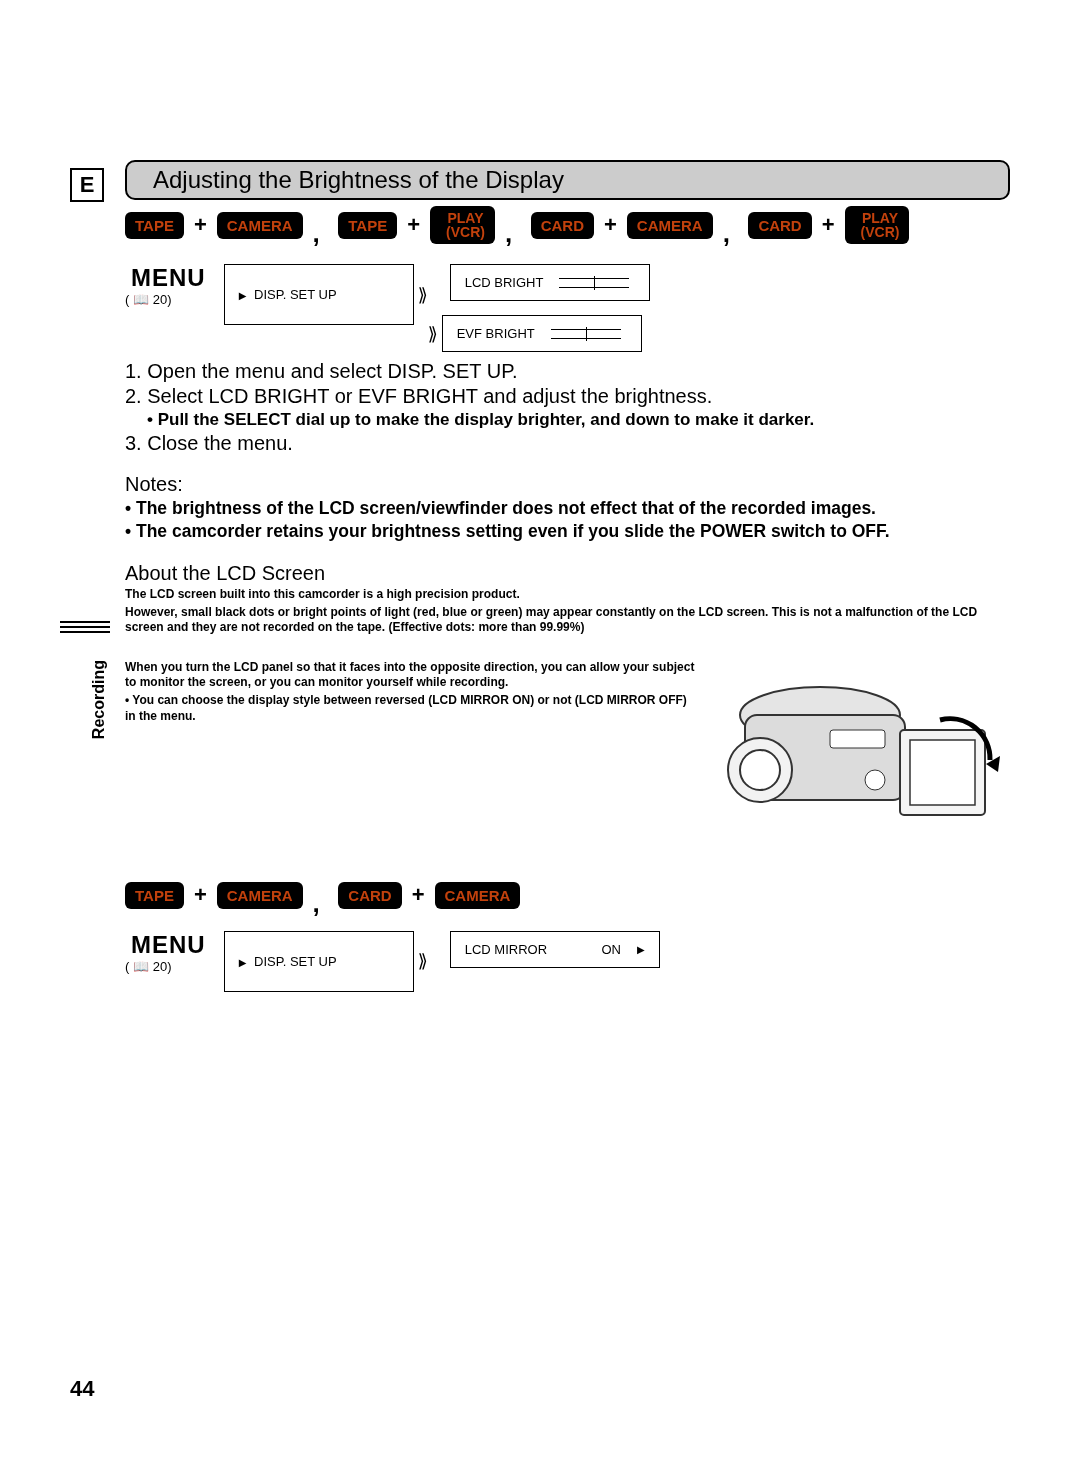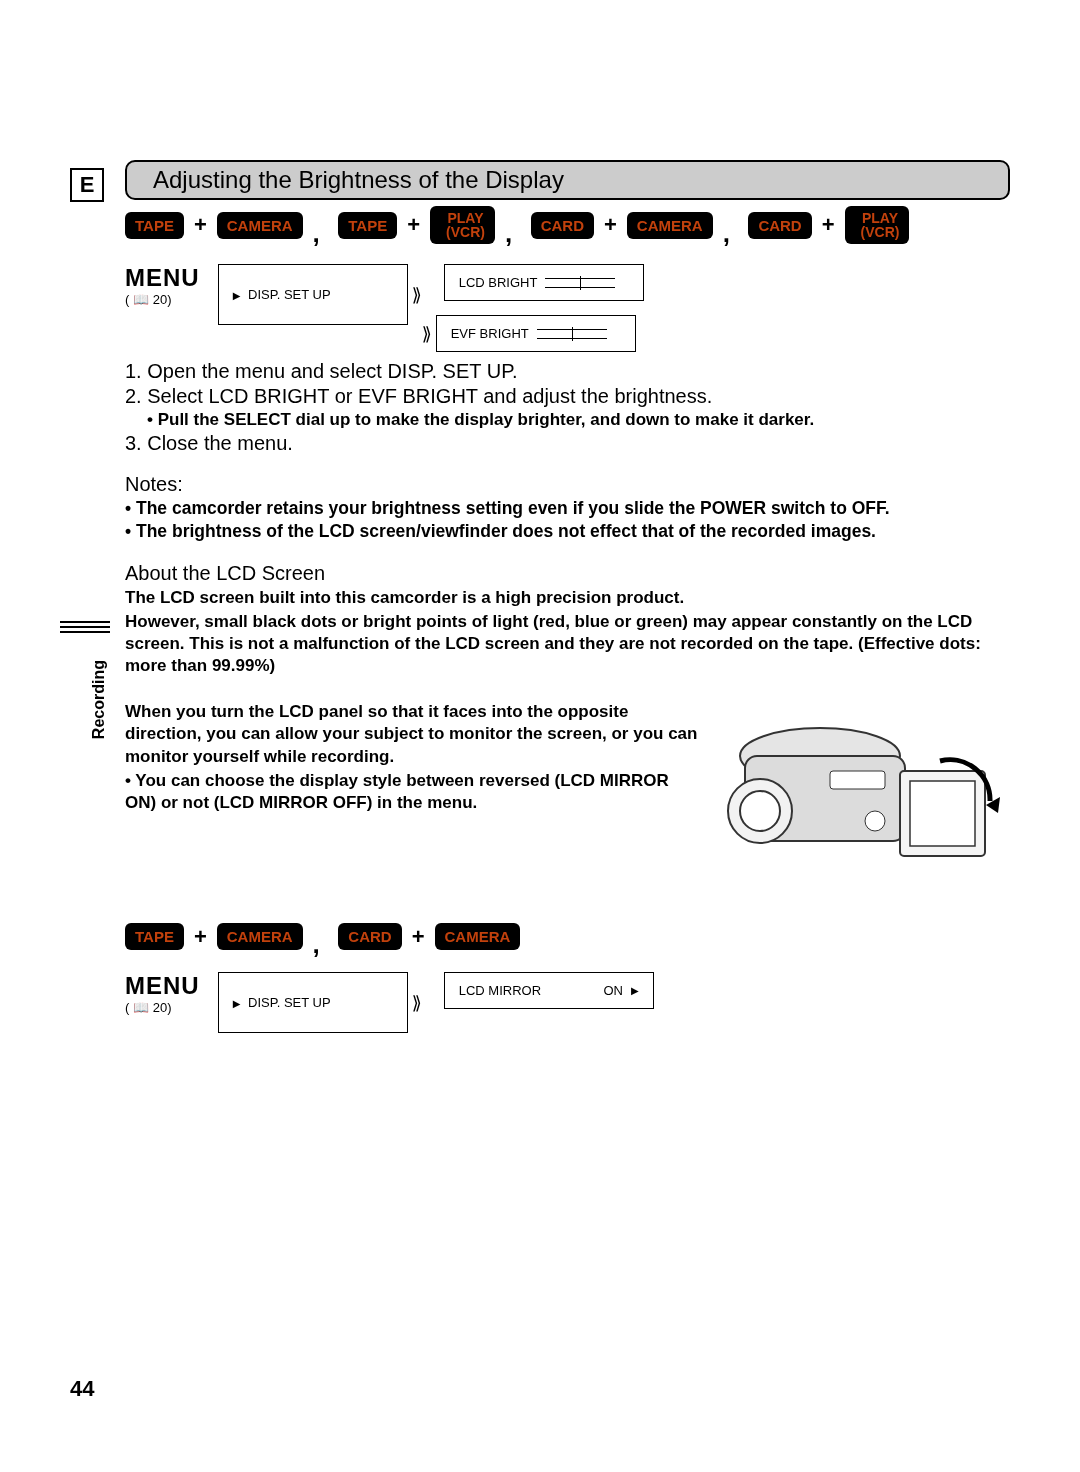--- a/index.html
+++ b/index.html
@@ -56,21 +56,21 @@
     font-size: 15px;
     padding: 5px 10px;
     border-radius: 6px;
     text-align: center;
     display: inline-block;
   }
   .pill.tall { line-height: 1.0; font-size: 14px; padding-left: 16px; }
   .plus { font-size: 22px; font-weight: bold; padding: 0 6px; }
   .comma { font-size: 26px; font-weight: bold; padding: 0 14px 0 6px; position: relative; top: 8px;}
   .menu-row { display: flex; align-items: flex-start; gap: 18px; margin: 8px 0; }
-  .menu-label { font-weight: 900; font-size: 24px; letter-spacing: 1px; }
+  .menu-label { font-weight: 900; font-size: 24px; letter-spacing: 1px; margin-left: 6px; }
   .menu-sub { font-size: 13px; text-align: left; }
   .menu-item-box {
     border: 1px solid #000;
     font-size: 13px;
     padding: 22px 14px;
     width: 160px;
     position: relative;
   }
   .menu-arrow-before::before {
     content: "▶";
@@ -104,21 +104,21 @@
   .slider-bar::after { right: 0; width:0; }
   .menu-stack { display: flex; flex-direction: column; gap: 14px; }
   .menu-flex-line { display: flex; align-items: center; }
   .setting-box {
     border: 1px solid #000;
     font-size: 13px;
     padding: 10px 14px;
     width: 170px;
     display: flex;
     align-items: center;
-    gap: 8px;
+    gap: 16px;
   }
   .numbered { font-size: 20px; margin: 2px 0; }
   .numbered-sub { font-weight: bold; font-size: 17px; margin-left: 22px; }
   .notes-heading { font-size: 20px; margin-top: 18px; }
   .bold-note { font-weight: bold; font-size: 17.5px; margin: 2px 0; }
   .sidebar-label {
     position: absolute;
     left: 90px;
     top: 660px;
     writing-mode: vertical-rl;
@@ -126,21 +126,21 @@
     font-weight: bold;
     font-size: 16px;
   }
   .hr-lines {
     position: absolute;
     left: 60px;
     top: 618px;
     width: 50px;
   }
   .hr-lines div { height: 2px; background: #000; margin: 3px 0; }
-  .para-bold { font-weight: bold; font-size: 17px; line-height: 1.3; margin: 2px 0;}
+  .para-bold { font-weight: bold; font-size: 12px; line-height: 1.3; margin: 2px 0;}
   .camera-svg {
     float: right;
     margin: 0 0 10px 10px;
   }
   .page-num {
     position: absolute;
     left: 70px;
     bottom: 70px;
     font-weight: bold;
     font-size: 22px;
@@ -221,22 +221,22 @@
         </div>
       </div>
     </div>
 
     <div class="numbered">1. Open the menu and select DISP. SET UP.</div>
     <div class="numbered">2. Select LCD BRIGHT or EVF BRIGHT and adjust the brightness.</div>
     <div class="numbered-sub">• Pull the SELECT dial up to make the display brighter, and down to make it darker.</div>
     <div class="numbered">3. Close the menu.</div>
 
     <div class="notes-heading">Notes:</div>
+    <div class="bold-note">• The brightness of the LCD screen/viewfinder does not effect that of the recorded images.</div>
     <div class="bold-note">• The camcorder retains your brightness setting even if you slide the POWER switch to OFF.</div>
-    <div class="bold-note">• The brightness of the LCD screen/viewfinder does not effect that of the recorded images.</div>
 
     <div class="about-head">About the LCD Screen</div>
     <div class="para-bold">The LCD screen built into this camcorder is a high precision product.</div>
     <div class="para-bold">However, small black dots or bright points of light (red, blue or green) may appear constantly on the LCD screen. This is not a malfunction of the LCD screen and they are not recorded on the tape. (Effective dots: more than 99.99%)</div>
 
     <div class="second-section">
 
       <svg class="camera-svg" width="300" height="190" viewBox="0 0 300 190">
         <rect x="5" y="5" width="290" height="180" fill="#fff" stroke="none"></rect>
 

